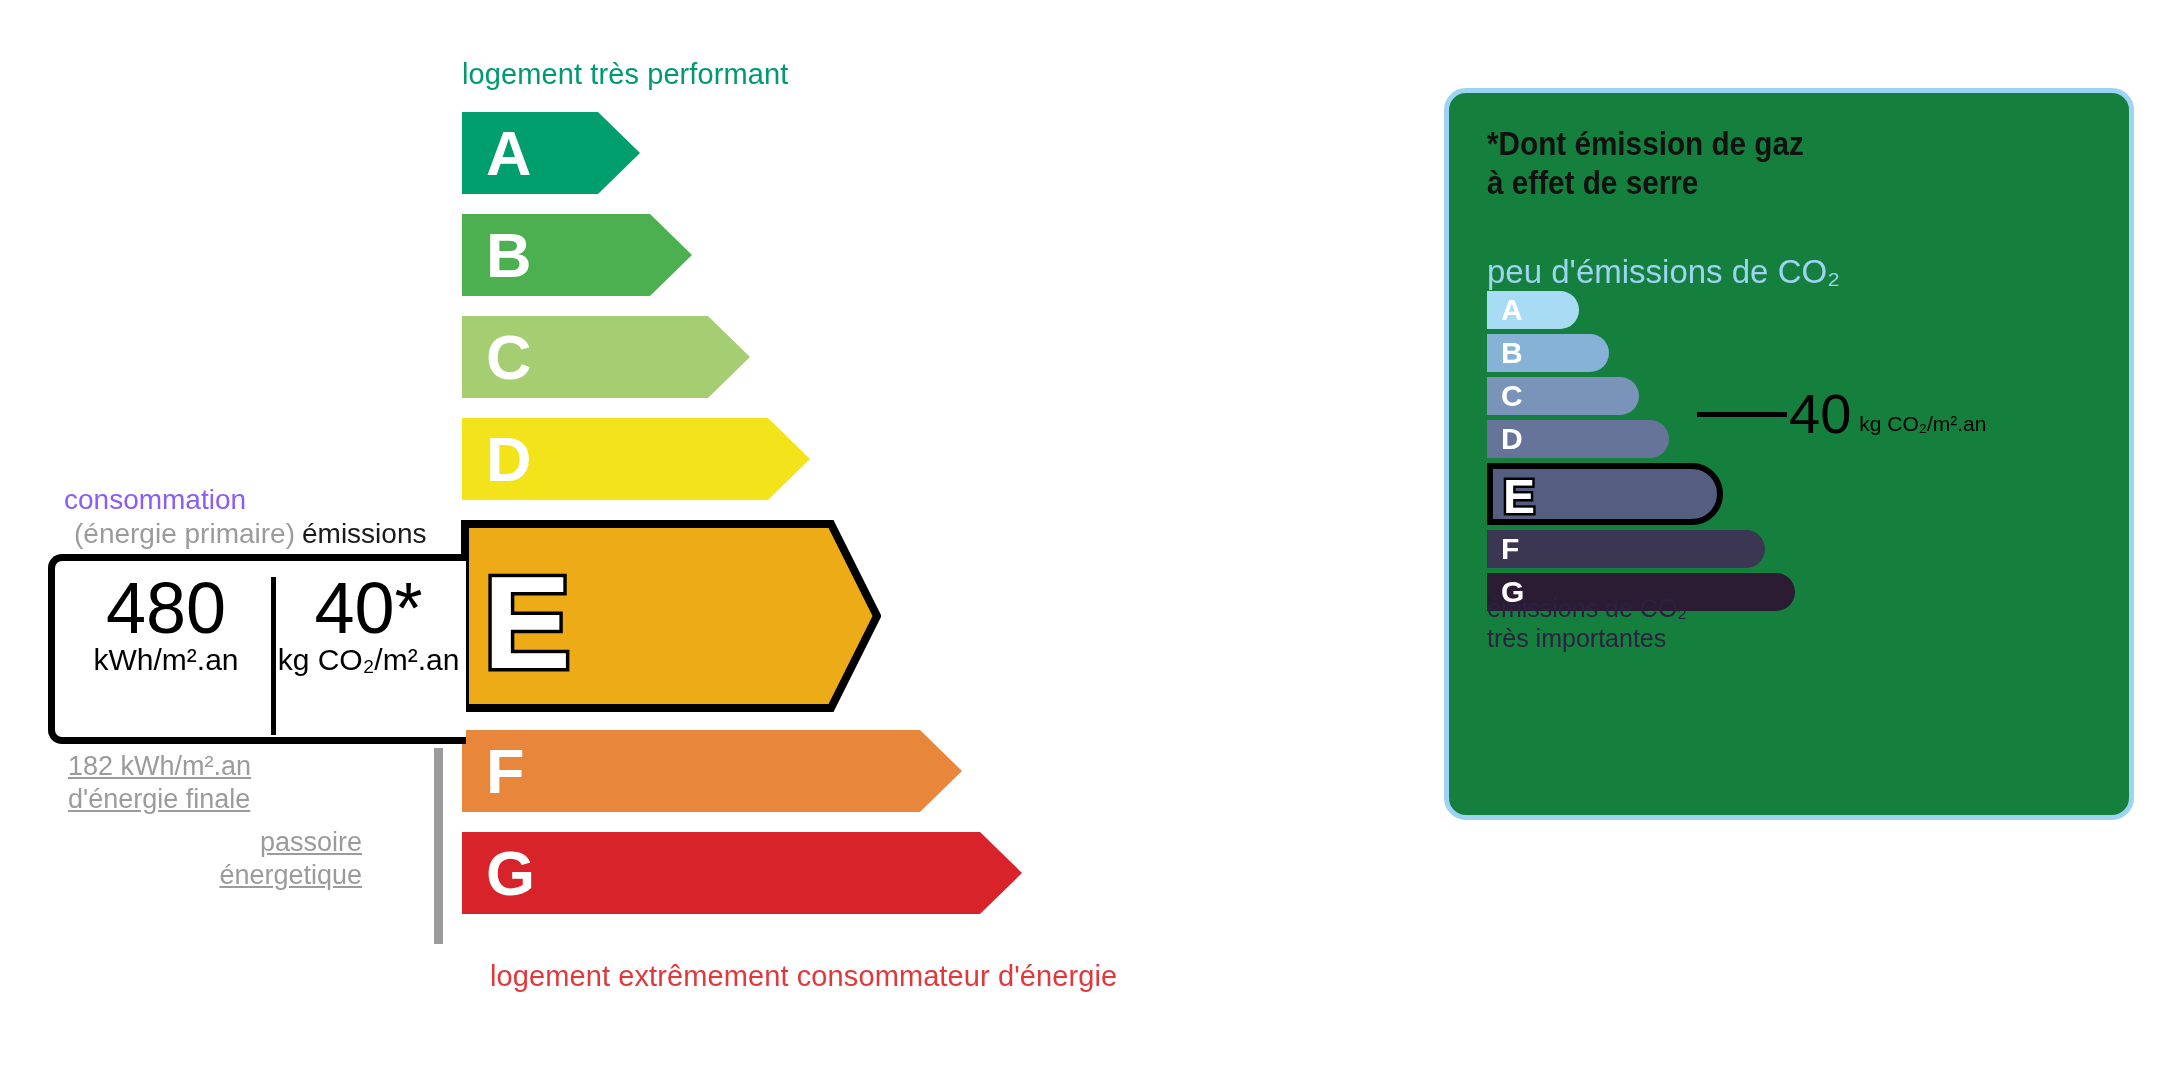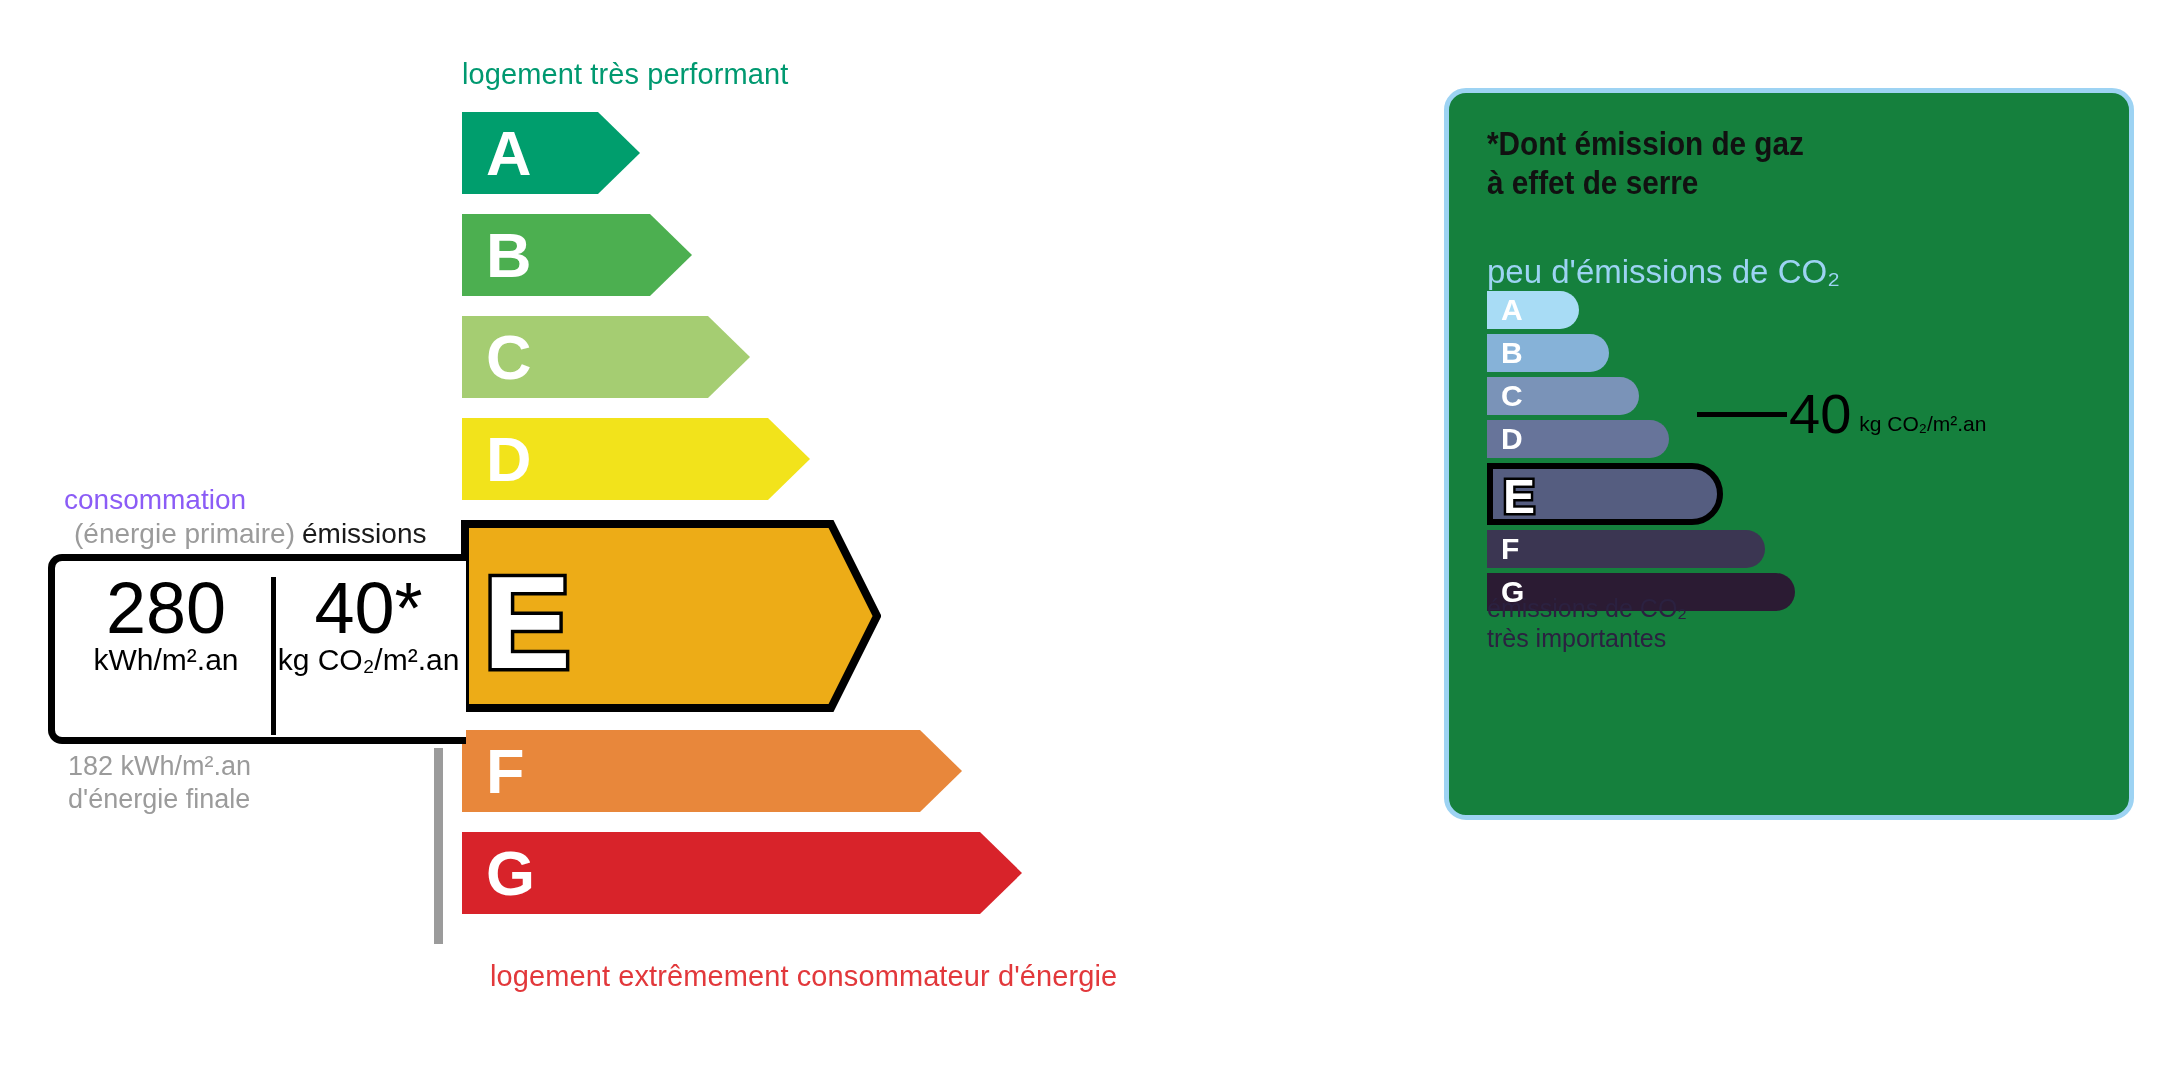--- a/index.html
+++ b/index.html
@@ -136,20 +136,21 @@
   #lbl-conso      { left: 64px;  top: 476px; color: #8b5cf6; }
   #lbl-conso-sub  { left: 42px;  top: 510px; color: #9b9b9b; margin-left: 32px; }
   #lbl-emis       { left: 302px; top: 510px; color: #1a1a1a; }
 
   .foot-label {
     position: absolute;
     font-size: 27px;
     color: #9b9b9b;
     white-space: nowrap;
     line-height: 1.22;
+    text-decoration: underline;
   }
   #lbl-finale { left: 68px;  top: 742px; }
   #lbl-passoire { left: 212px; top: 818px; text-align: right; width: 150px; }
 
   #gray-divider {
     position: absolute;
     left: 434px;
     top: 740px;
     width: 9px;
     height: 196px;
@@ -325,31 +326,33 @@
 
   <div class="bottom-caption">logement extrêmement consommateur d'énergie</div>
 
   <div class="head-label" id="lbl-conso">consommation</div>
   <div class="head-label" id="lbl-conso-sub">(énergie primaire)</div>
   <div class="head-label" id="lbl-emis">émissions</div>
 
   <div id="readout-box">
     <div class="divider"></div>
     <div class="cell" id="cell-conso">
-      <div class="big">280</div>
+      <div class="big">480</div>
       <div class="unit">kWh/m².an</div>
     </div>
     <div class="cell" id="cell-emis">
       <div class="big">40*</div>
       <div class="unit">kg CO₂/m².an</div>
     </div>
   </div>
 
   <div class="foot-label" id="lbl-finale" style="white-space:pre-line;">182 kWh/m².an
 d'énergie finale</div>
+  <div class="foot-label" id="lbl-passoire" style="white-space:pre-line;">passoire
+énergetique</div>
 
   <div id="gray-divider"></div>
 
 </div>
 
 <div id="co2-panel">
 
   <div id="co2-title">*Dont émission de gaz
 à effet de serre</div>
 

